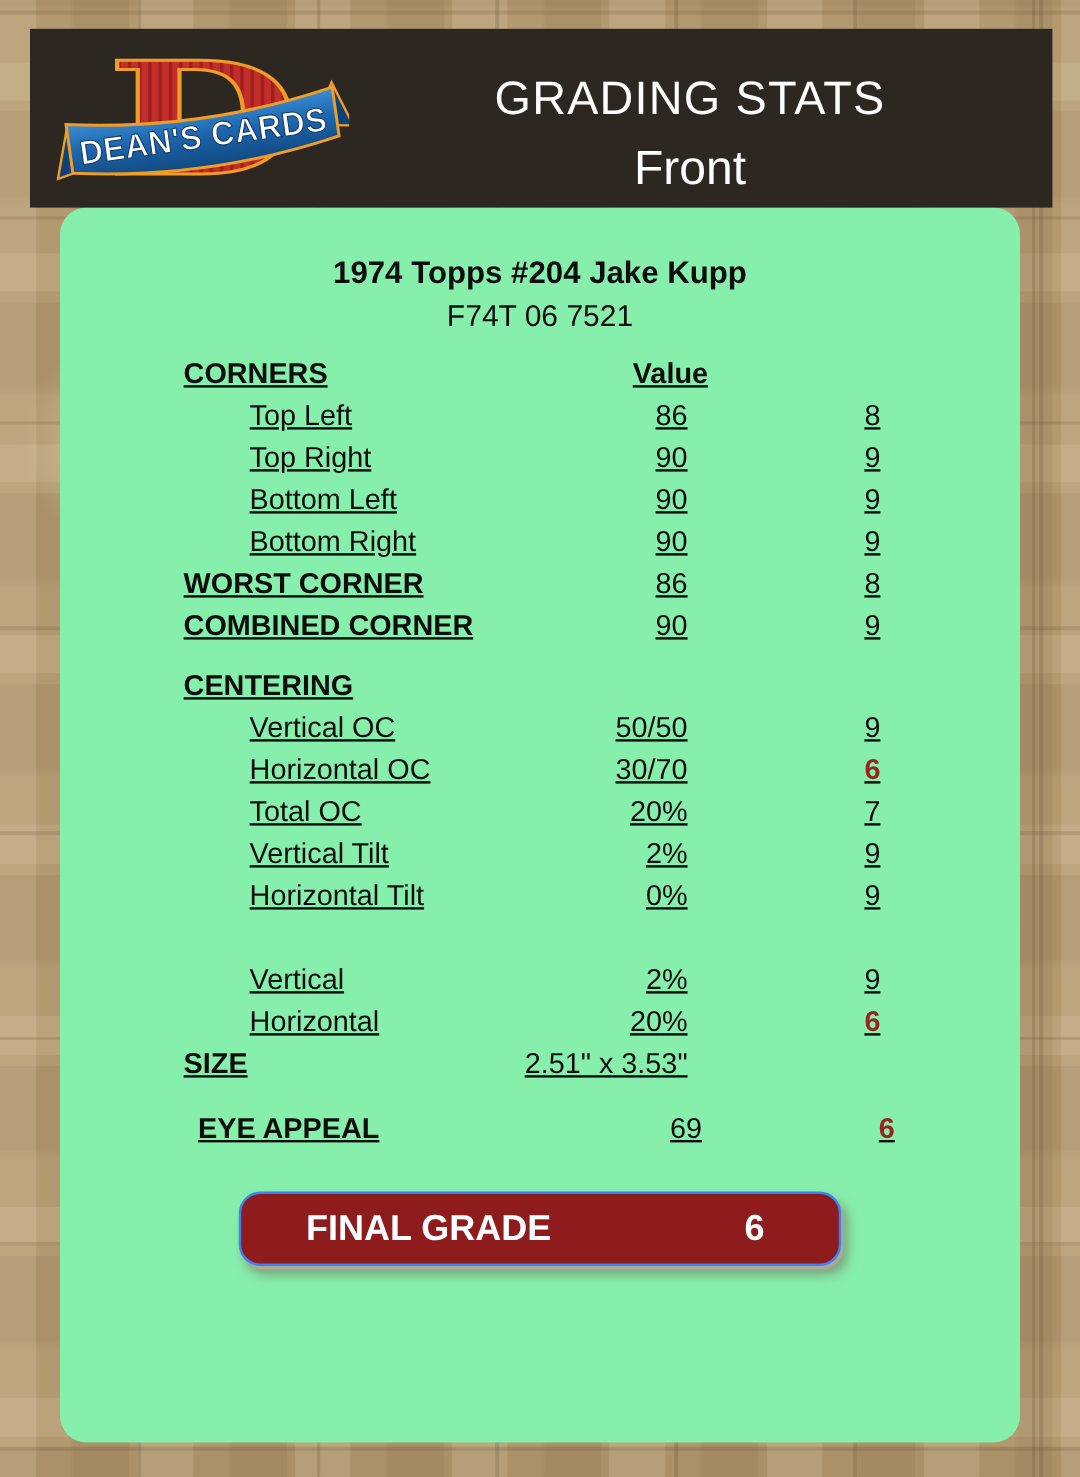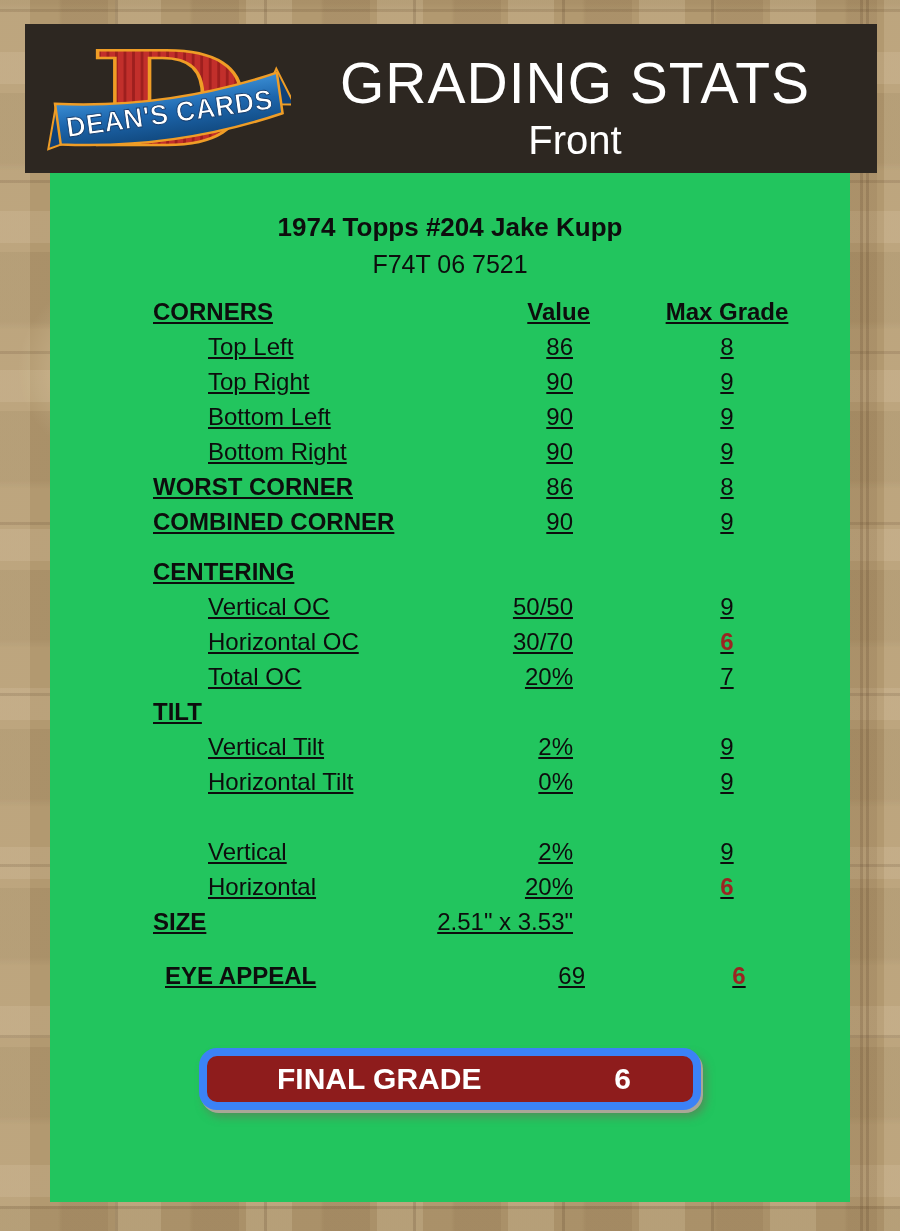--- a/index.html
+++ b/index.html
@@ -25,46 +25,46 @@
     background-position:-34px -22px,-34px -22px,-34px -22px,-34px -22px,0 0,0 0,0 0;
   }
   .header-bar{
     position:absolute;left:25px;top:24px;width:852px;height:149px;
     background:#2d2721;z-index:2;
   }
   .logo{position:absolute;left:22px;top:8px;}
   .header-titles{
     position:absolute;left:250px;top:36px;width:600px;text-align:center;color:#ffffff;
   }
-  .header-title{font-size:57px;line-height:46px;letter-spacing:1px;}
+  .header-title{font-size:39px;line-height:46px;letter-spacing:1px;}
   .header-subtitle{font-size:40px;line-height:40px;margin-top:14px;}
   .panel{
     position:absolute;left:50px;top:173px;width:800px;height:1029px;
-    background:#22c55e;z-index:1;color:#0d0d0d;
+    background:#86efac;z-index:1;color:#0d0d0d;border-radius:22px;
   }
   .card-title{margin:40px 0 0 0;font-size:26px;line-height:28px;font-weight:bold;text-align:center;}
   .card-serial{margin:9px 0 0 0;font-size:25px;line-height:28px;text-align:center;}
   .stats-table{margin-top:16px;text-decoration:underline;}
   .trow{display:flex;height:35px;line-height:35px;font-size:24px;}
   .c-label{flex:0 0 373px;padding-left:103px;box-sizing:border-box;white-space:nowrap;}
   .sub .c-label{padding-left:158px;}
   .c-value{flex:0 0 150px;text-align:right;white-space:nowrap;}
   .c-max{flex:0 0 200px;margin-left:54px;text-align:center;}
   .thead .c-label,.thead .c-value,.thead .c-max,
   .sec .c-label{font-weight:bold;}
   .thead .c-value{transform:translateX(17px);}
   .red{color:#9b2422;font-weight:bold;}
   .gap15{margin-top:15px;justify-content:space-between;}
   .gap19{margin-top:19px;padding-left:12px;}
   .final-grade{
-    width:502px;height:62px;margin:55px auto 0 auto;box-sizing:border-box;
-    background:#8e1c1c;border:8px solid #3b82f6;border-radius:18px;
+    width:502px;height:62px;margin:35px auto 0 auto;box-sizing:border-box;
+    background:#8e1c1c;border:2px solid #3b82f6;border-radius:18px;
     box-shadow:2px 3px 0 rgba(175,168,155,.95), 5px 7px 9px rgba(115,103,85,.55);
     display:flex;align-items:center;justify-content:space-between;
-    padding:0 62px 0 70px;color:#ffffff;font-weight:bold;font-size:30px;
+    padding:0 62px 0 54px;color:#ffffff;font-weight:bold;font-size:30px;
     cursor:pointer;
   }
 </style>
 </head>
 <body>
 
 <div class="bg-collage"></div>
 
 <div class="header-bar">
   <svg class="logo" viewBox="0 0 244 133" width="244" height="133" role="img">
@@ -96,21 +96,20 @@
 </div>
 
 <div class="panel">
   <div class="card-title">1974 Topps #204 Jake Kupp</div>
   <div class="card-serial">F74T 06 7521</div>
 
   <div class="stats-table">
     <div class="trow thead">
       <div class="c-label">CORNERS</div>
       <div class="c-value">Value</div>
-      <div class="c-max">Max Grade</div>
     </div>
 
     <div class="trow sub">
       <div class="c-label">Top Left</div>
       <div class="c-value">86</div>
       <div class="c-max">8</div>
     </div>
     <div class="trow sub">
       <div class="c-label">Top Right</div>
       <div class="c-value">90</div>
@@ -151,25 +150,20 @@
       <div class="c-label">Horizontal OC</div>
       <div class="c-value">30/70</div>
       <div class="c-max red">6</div>
     </div>
     <div class="trow sub">
       <div class="c-label">Total OC</div>
       <div class="c-value">20%</div>
       <div class="c-max">7</div>
     </div>
 
-    <div class="trow sec">
-      <div class="c-label">TILT</div>
-      <div class="c-value"></div>
-      <div class="c-max"></div>
-    </div>
     <div class="trow sub">
       <div class="c-label">Vertical Tilt</div>
       <div class="c-value">2%</div>
       <div class="c-max">9</div>
     </div>
     <div class="trow sub">
       <div class="c-label">Horizontal Tilt</div>
       <div class="c-value">0%</div>
       <div class="c-max">9</div>
     </div>

